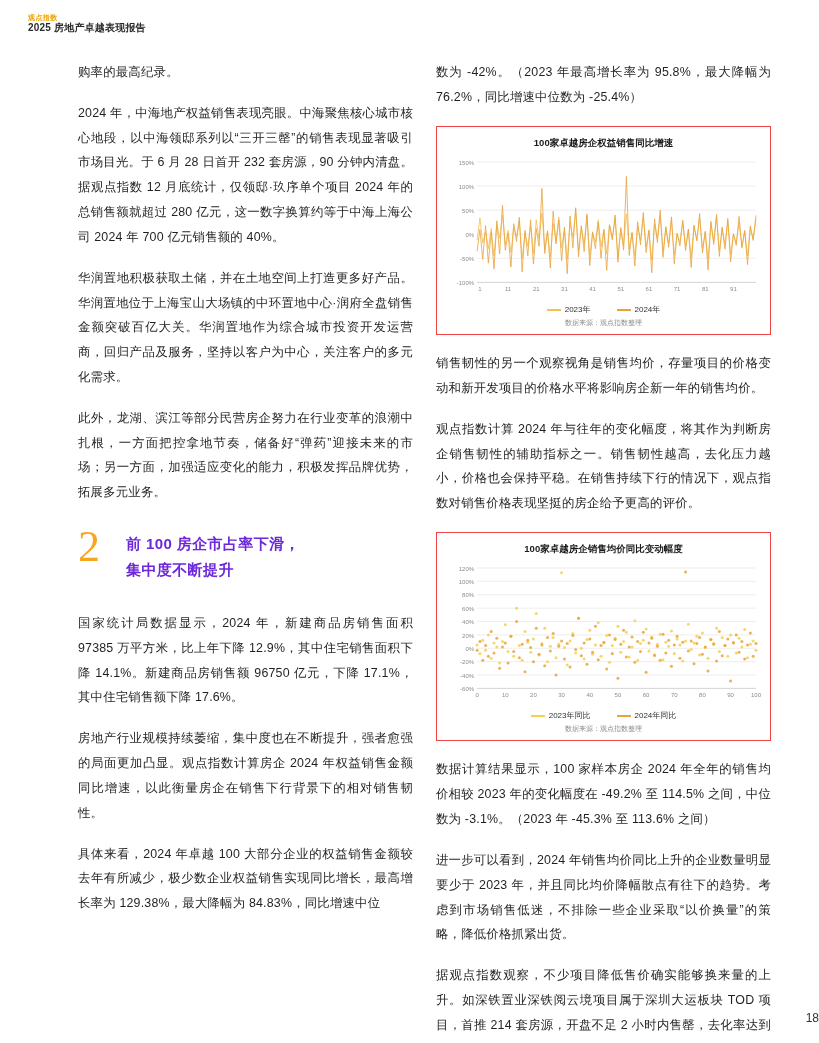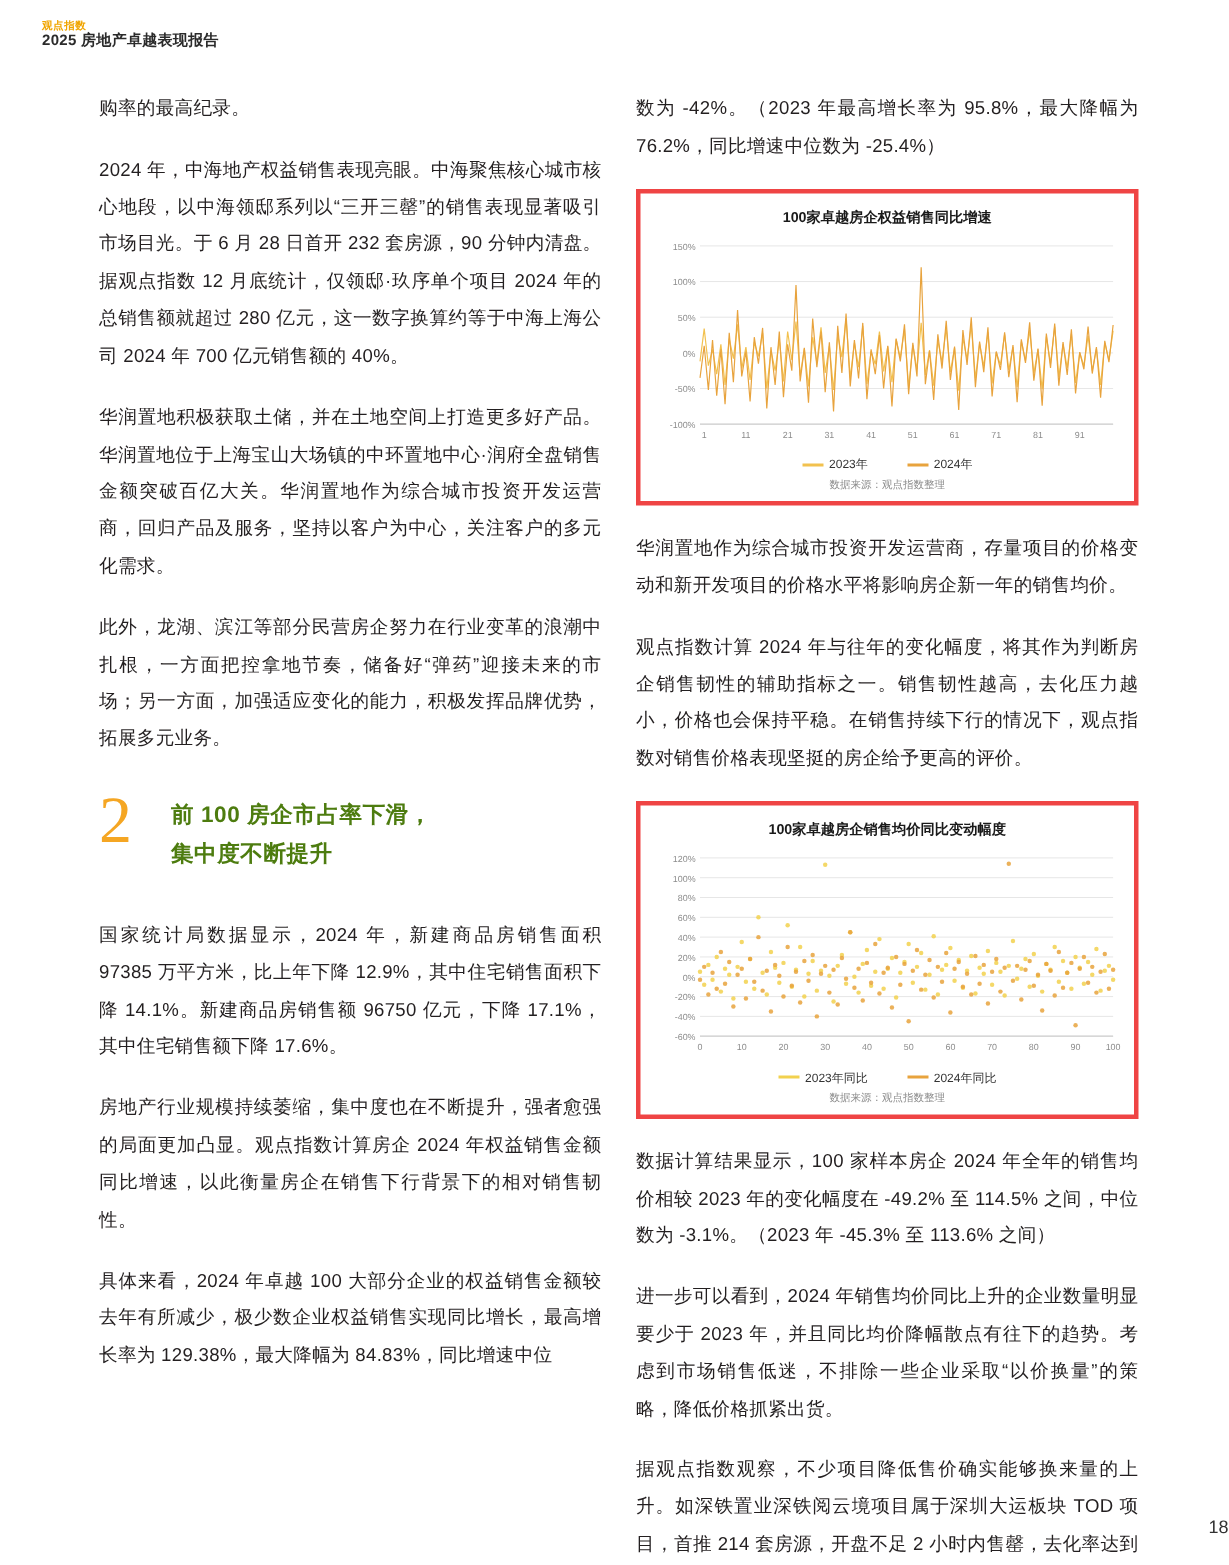--- a/index.html
+++ b/index.html
@@ -42,21 +42,21 @@
   .header-rule {
     position: absolute;
     top: 52px; left: 0;
     width: 819px; height: 1px;
     background: transparent;
   }
 
   
   .page {
     position: absolute;
-    top: 60px; left: 4px;
+    top: 60px; left: 16px;
     width: 791px;
     height: 983px;
   }
   .col {
     position: absolute;
     top: 0;
     width: 335px;
   }
   .col-left { left: 62px; }
   .col-right { left: 420px; }
@@ -82,28 +82,28 @@
     left: 0; top: -6px;
     font-size: 44px;
     line-height: 1;
     color: #f5a623;
     font-family: "Liberation Serif", serif;
     font-weight: normal;
   }
   .section-title {
     font-size: 15px;
     font-weight: bold;
-    color: #4d7c0f;
+    color: #6d28d9;
     line-height: 1.75;
     letter-spacing: 0.4px;
   }
 
   
   .chart-card {
-    border: 3px solid #ef4444;
+    border: 1px solid #ef4444;
     background: #fff;
     margin: 6px 0 16px 0;
     padding: 8px 6px 4px 6px;
     position: relative;
   }
   .chart-title {
     text-align: center;
     font-size: 9.5px;
     font-weight: bold;
     color: #1a1a1a;
@@ -213,21 +213,21 @@
           <span>2023年</span>
         </span>
         <span class="legend-item">
           <span class="legend-swatch" style="background:#e8a33d"></span>
           <span>2024年</span>
         </span>
       </div>
       <div class="chart-source">数据来源：观点指数整理</div>
     </div>
 
-    <p class="para">华润置地作为综合城市投资开发运营商，存量项目的价格变动和新开发项目的价格水平将影响房企新一年的销售均价。</p>
+    <p class="para">销售韧性的另一个观察视角是销售均价，存量项目的价格变动和新开发项目的价格水平将影响房企新一年的销售均价。</p>
     <p class="para">观点指数计算 2024 年与往年的变化幅度，将其作为判断房企销售韧性的辅助指标之一。销售韧性越高，去化压力越小，价格也会保持平稳。在销售持续下行的情况下，观点指数对销售价格表现坚挺的房企给予更高的评价。</p>
 
     <div class="chart-card">
       <div class="chart-title">100家卓越房企销售均价同比变动幅度</div>
       <div class="chart-area">
         <svg id="chart2" viewBox="0 0 320 150" preserveAspectRatio="none">
             <line x1="34" y1="8" x2="312" y2="8" stroke="#e3e3e3" stroke-width="0.6"></line>
             <text x="31" y="10.6" text-anchor="end" font-size="6" fill="#8c8c8c" font-family="Liberation Sans, sans-serif">120%</text>
             <line x1="34" y1="21.333333333333343" x2="312" y2="21.333333333333343" stroke="#e3e3e3" stroke-width="0.6"></line>
             <text x="31" y="23.933333333333344" text-anchor="end" font-size="6" fill="#8c8c8c" font-family="Liberation Sans, sans-serif">100%</text>

